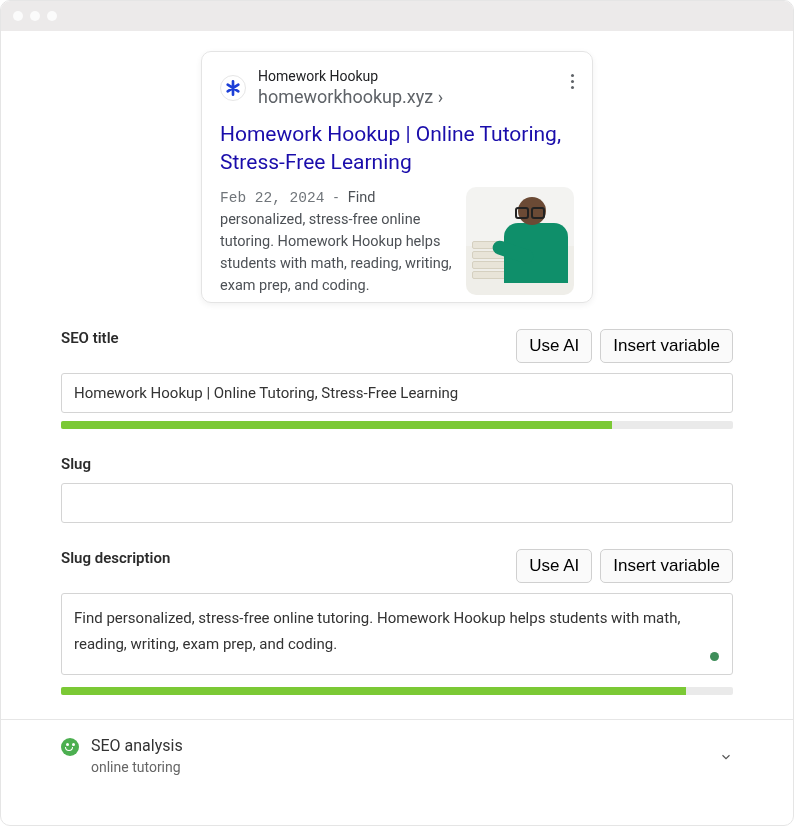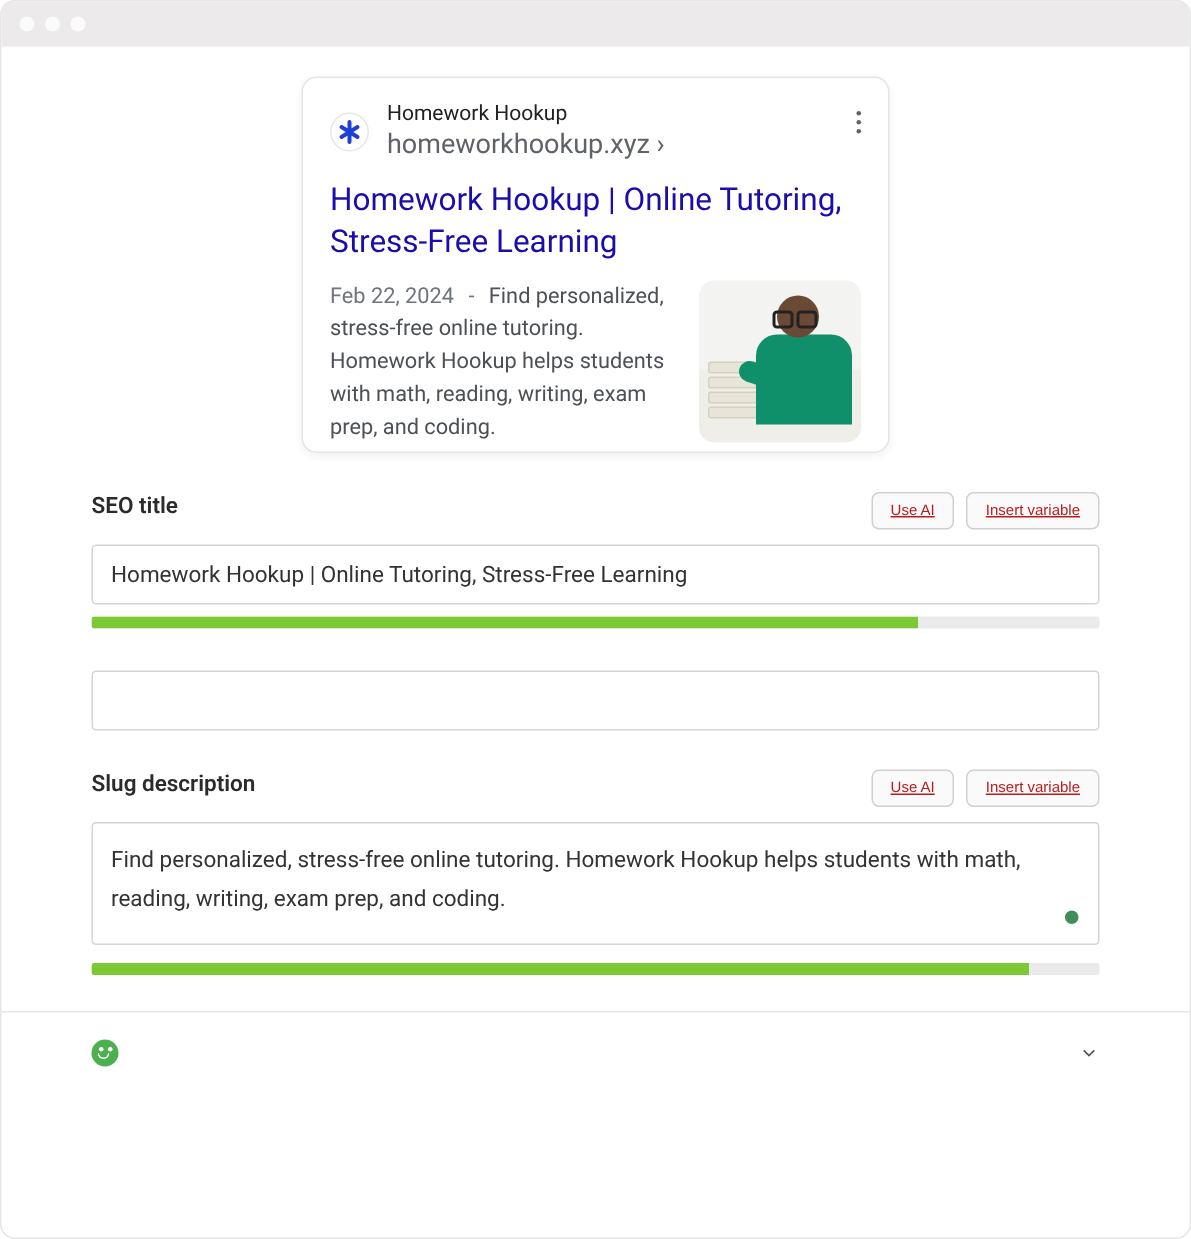--- a/index.html
+++ b/index.html
@@ -71,21 +71,21 @@
     font-weight: 400;
     cursor: pointer;
   }
   .serp-body {
     display: flex; gap: 14px; margin-top: 10px;
   }
   .serp-desc {
     color: #4d5156; font-size: 14.5px; line-height: 1.5;
     flex: 1;
   }
-  .serp-desc .date { color: #70757a; }
+  .serp-desc .date { color: #70757a; font-family: Liberation Mono, monospace; }
   .serp-desc .dash { color: #70757a; margin: 0 6px; }
   .serp-thumb {
     width: 108px; height: 108px; border-radius: 10px; flex-shrink: 0;
     background: linear-gradient(180deg,#f3f3f1 0%, #f3f3f1 55%, #efeee9 55%, #efeee9 100%);
     position: relative; overflow: hidden;
   }
   
   .thumb-head { position:absolute; width:28px; height:28px; border-radius:50%; background:#6b4a35; top:10px; left:52px; }
   .thumb-glasses { position:absolute; width:30px; height:6px; top:22px; left:51px; }
   .thumb-glasses::before,.thumb-glasses::after{content:"";position:absolute;width:10px;height:8px;border:2px solid #222;border-radius:3px;top:-2px;}
@@ -97,22 +97,22 @@
 
   
   .field-row {
     display: flex; justify-content: space-between;
     margin-top: 8px;
   }
   .field-label { font-weight: 600; font-size: 15px; color: #2b2b2b; }
   .btns { display: flex; gap: 8px; }
   .btn {
     border: 1px solid #d0d0d0; background: #fafafa;
-    color: #b91c1c; font-size: 10px; border-radius: 5px;
-    padding: 6px 12px; cursor: pointer; text-decoration: underline;
+    color: #000000; font-size: 17px; border-radius: 5px;
+    padding: 6px 12px; cursor: pointer;
   }
   .input {
     width: 100%; border: 1px solid #d4d4d4; border-radius: 3px;
     padding: 10px 12px; font-size: 15px; color: #333;
     margin-top: 10px; font-family: inherit;
   }
   .textarea {
     width: 100%; border: 1px solid #d4d4d4; border-radius: 3px;
     padding: 12px 40px 12px 12px; font-size: 15px; color: #333;
     margin-top: 10px; font-family: inherit; line-height: 1.7;
@@ -212,20 +212,23 @@
       </div>
     </div>
     <input class="input" value="Homework Hookup | Online Tutoring, Stress-Free Learning" style="">
     <div class="progress">
       <div style="width:82%"></div>
     </div>
 
     <div class="section-gap"></div>
 
     
+    <div class="field-row">
+      <div class="field-label">Slug</div>
+    </div>
     <input class="input" value="" style="">
 
     <div class="section-gap"></div>
 
     
     <div class="field-row">
       <div class="field-label">Slug description</div>
       <div class="btns">
         <button class="btn">Use AI</button>
         <button class="btn">Insert variable</button>
@@ -240,20 +243,24 @@
     </div>
 
     <hr class="sep">
 
     
     <div class="analysis">
       <div class="analysis-left">
         <div class="smiley">
             <div class="mouth"></div>
           </div>
+        <div class="analysis-text">
+          <div class="title">SEO analysis</div>
+          <div class="sub">online tutoring</div>
+        </div>
       </div>
       <div class="chev">
         <svg viewBox="0 0 24 24">
             <polyline points="6 9 12 15 18 9"></polyline>
           </svg>
       </div>
     </div>
 
   </div>
 </div>

